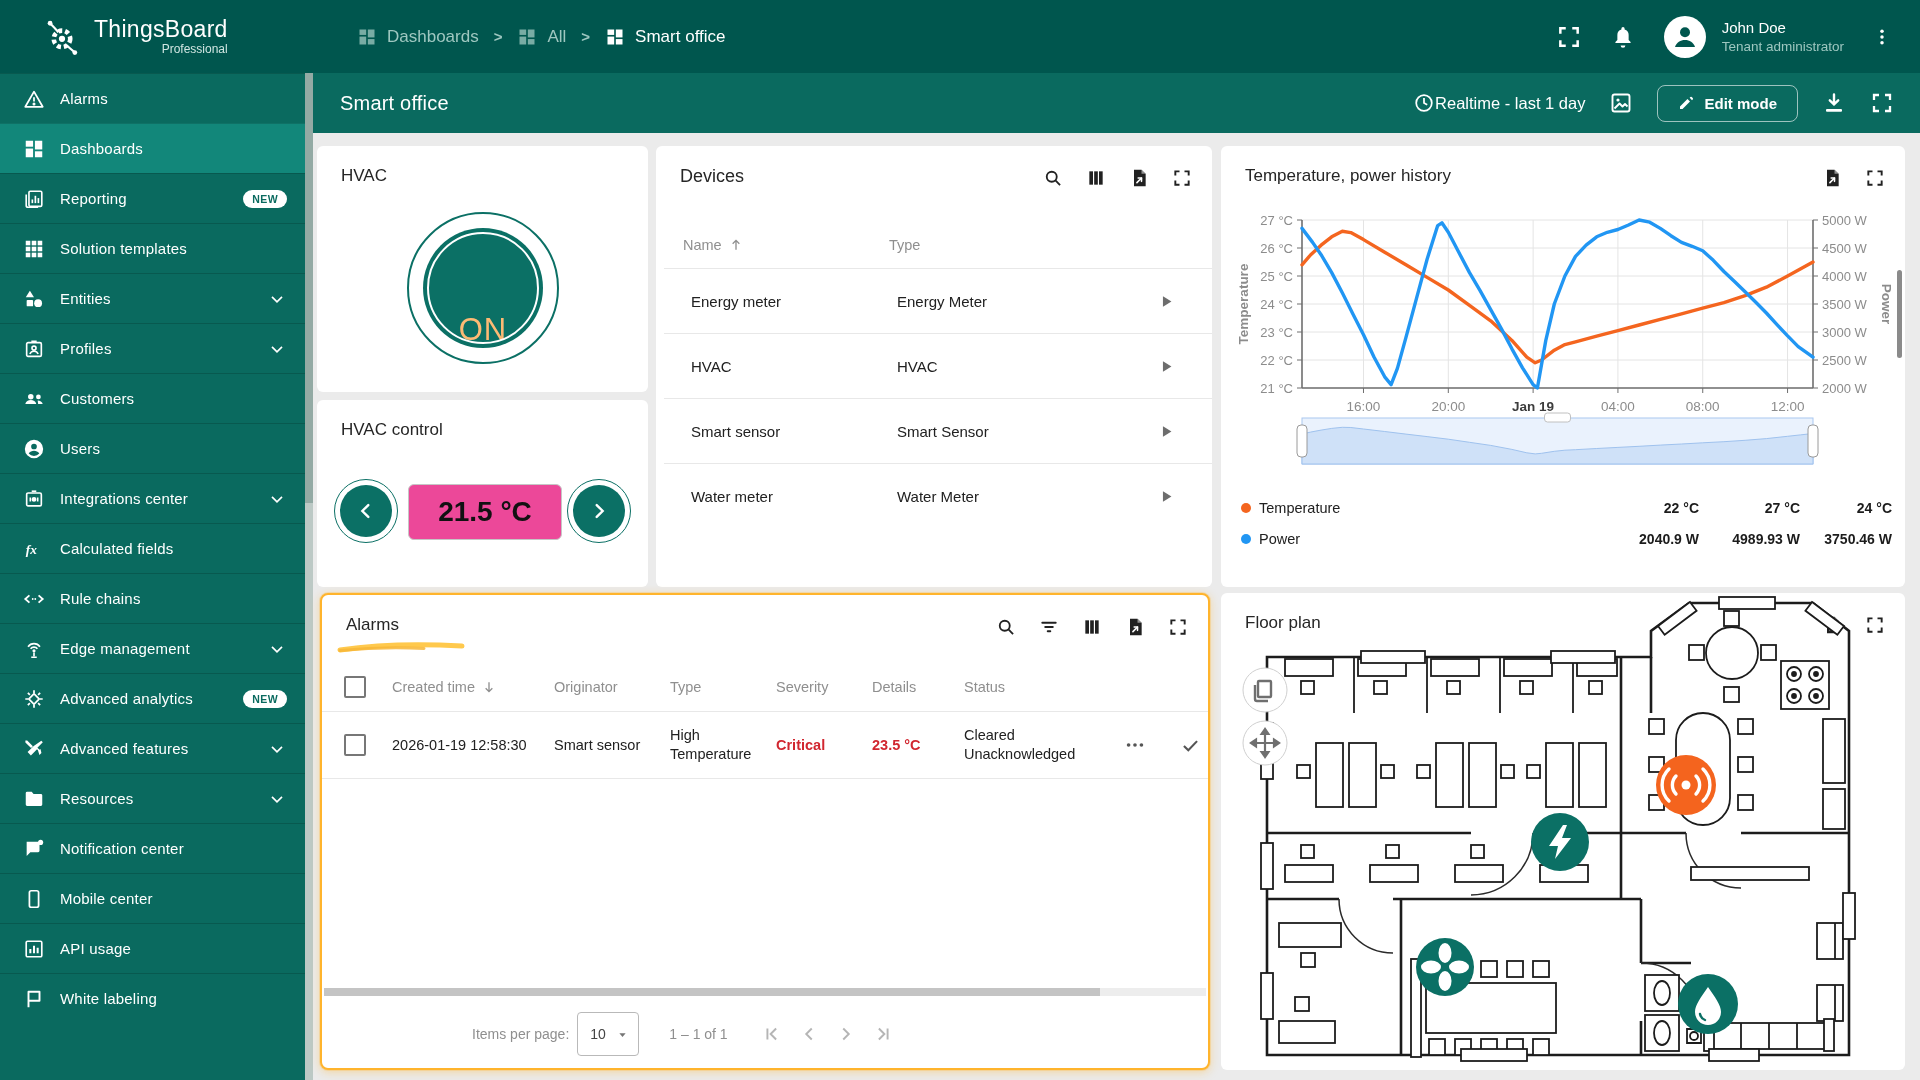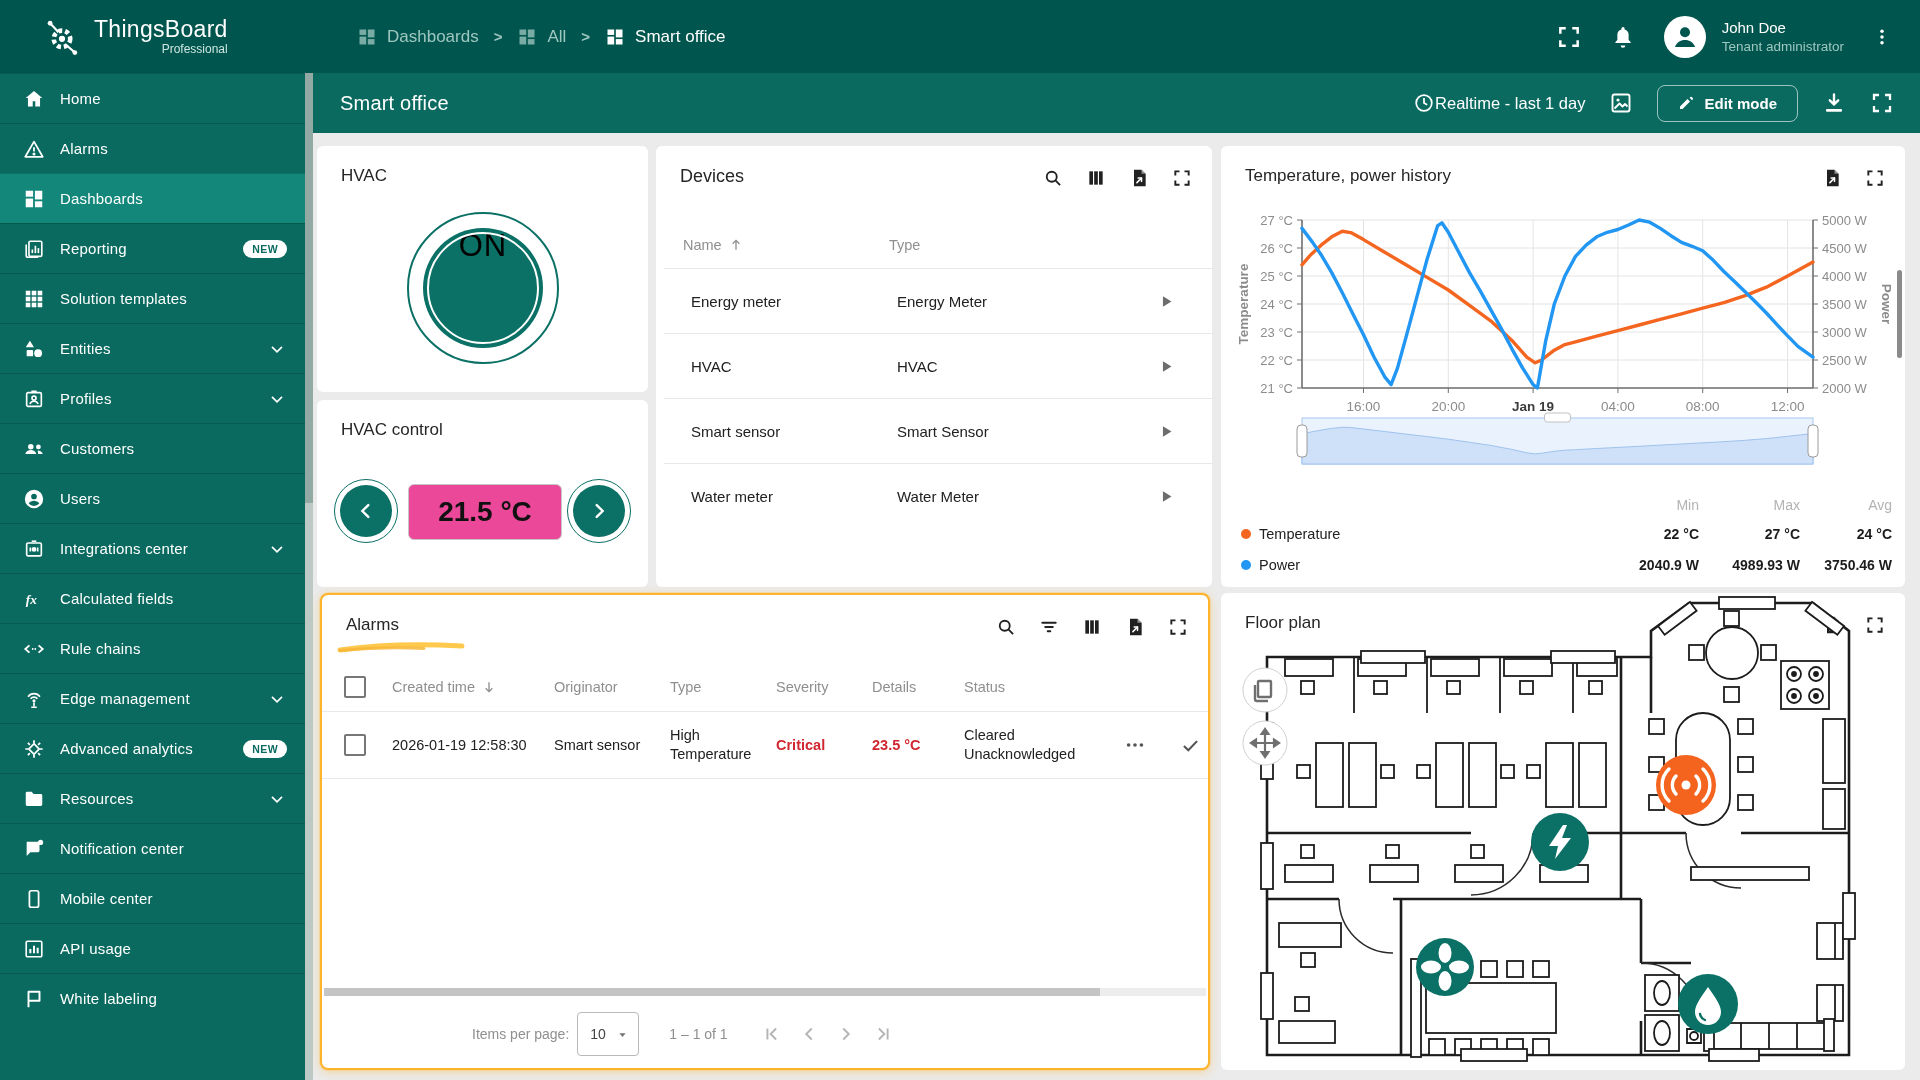--- a/index.html
+++ b/index.html
@@ -60,21 +60,21 @@
   
   .card{position:absolute;background:#fff;border-radius:6px;box-sizing:border-box;}
   .w-title{position:absolute;left:24px;top:20px;font-size:17px;font-weight:500;color:#262626;}
   .w-icons{position:absolute;right:20px;top:22px;display:flex;align-items:center;gap:23px;}
   .w-icon{width:20px;height:20px;color:#212121;cursor:pointer;}
 
   
   .on-outer{position:absolute;left:90px;top:66px;width:148px;height:148px;border:2px solid #0b7065;
             border-radius:50%;display:flex;align-items:center;justify-content:center;cursor:pointer;}
   .on-inner{width:120px;height:120px;border-radius:50%;background:#0b7065;position:relative;
-            display:flex;align-items:flex-start;justify-content:center;color:#000000;font-size:31px;
+            display:flex;align-items:flex-end;justify-content:center;color:#fdba74;font-size:31px;
             font-weight:400;letter-spacing:1px;}
   .on-inner::after{content:"";position:absolute;inset:4px;border:2.5px solid #fff;border-radius:50%;}
 
   
   .ctl-btn{position:absolute;width:52px;height:52px;border-radius:50%;background:#0b7065;color:#fff;
            display:flex;align-items:center;justify-content:center;cursor:pointer;}
   .ctl-btn::after{content:"";position:absolute;inset:-6px;border:1.5px solid #0b7065;border-radius:50%;}
   .ctl-btn .ic{width:22px;height:22px;}
   .ctl-value{position:absolute;left:91px;top:84px;width:152px;height:54px;border:1px solid #c6c6c6;
              border-radius:6px;background:#ec4899;display:flex;align-items:center;justify-content:center;
@@ -264,28 +264,20 @@
           <svg viewBox="0 0 24 24" fill="none" stroke="currentColor" stroke-width="2.3">
             <path d="M4 9V4h5M15 4h5v5M20 15v5h-5M9 20H4v-5"></path>
           </svg>
         </span>
     </div>
   </div>
 
   <aside class="sidebar">
       <div class="side-item">
             <span class="ic s-icon">
-          <svg viewBox="0 0 24 24">
-            <path fill="currentColor" d="M12 3.2 3 11h2.4v9.3h5.2v-5.8h2.8v5.8h5.2V11H21z"></path>
-          </svg>
-        </span>
-            <span class="s-label">Home</span>
-      </div>
-      <div class="side-item">
-            <span class="ic s-icon">
           <svg viewBox="0 0 24 24" fill="none" stroke="currentColor" stroke-width="1.9">
             <path d="M12 4 21.5 20.5H2.5Z" stroke-linejoin="round"></path>
             <line x1="12" y1="10.2" x2="12" y2="14.8"></line>
             <circle cx="12" cy="17.5" r="0.7" fill="currentColor"></circle>
           </svg>
         </span>
             <span class="s-label">Alarms</span>
       </div>
       <div class="side-item selected">
             <span class="ic s-icon">
@@ -430,20 +422,33 @@
       </div>
       <div class="side-item">
             <span class="ic s-icon">
           <svg viewBox="0 0 24 24" fill="none" stroke="currentColor" stroke-width="1.9">
             <rect x="8" y="8" width="8" height="8" transform="rotate(45 12 12)"></rect>
             <path d="M12 2.5v3M12 18.5v3M2.5 12h3M18.5 12h3M5.3 5.3l2.2 2.2M16.5 16.5l2.2 2.2M18.7 5.3l-2.2 2.2M7.5 16.5l-2.2 2.2"></path>
           </svg>
         </span>
             <span class="s-label">Advanced analytics</span>
         <span class="new-badge">NEW</span>
+      </div>
+      <div class="side-item">
+            <span class="ic s-icon">
+          <svg viewBox="0 0 24 24" fill="currentColor">
+            <path d="m4.6 2.8 6.2 6.2-2 2L2.6 4.8V2.8ZM20 3l1.6 1.6-5.9 5.9 2.4 2.4 1-1 1 4.4-2.2 2.2-1.6-5.2-1-1L8.6 19 5 15.4l6.7-6.7Z"></path>
+          </svg>
+        </span>
+            <span class="s-label">Advanced features</span>
+        <span class="ic chev">
+          <svg viewBox="0 0 24 24" fill="none" stroke="currentColor" stroke-width="2">
+            <path d="m6 9.5 6 6 6-6"></path>
+          </svg>
+        </span>
       </div>
       <div class="side-item">
             <span class="ic s-icon">
           <svg viewBox="0 0 24 24" fill="currentColor">
             <path d="M3 5.5A1.5 1.5 0 0 1 4.5 4h5l2 2.5h8A1.5 1.5 0 0 1 21 8v10a1.5 1.5 0 0 1-1.5 1.5h-15A1.5 1.5 0 0 1 3 18Z"></path>
           </svg>
         </span>
             <span class="s-label">Resources</span>
         <span class="ic chev">
           <svg viewBox="0 0 24 24" fill="none" stroke="currentColor" stroke-width="2">
@@ -685,26 +690,20 @@
           <path d="M81.0,62.8L89.5,53.0L100.1,43.2L110.7,34.8L121.3,29.2L129.8,30.6L142.5,37.6L163.7,50.2L184.9,62.8L206.1,75.4L227.3,88.0L248.5,103.4L269.7,118.8L290.9,138.4L305.8,155.2L314.2,160.8L320.6,158.0L333.3,148.2L343.9,142.6L354.5,139.8L375.7,134.2L396.9,128.6L418.1,123.0L439.3,117.4L460.5,111.8L481.7,106.2L502.9,100.6L524.1,93.6L545.4,85.2L566.6,74.0L579.3,67.0L592.0,60.0" fill="none" stroke="#f4651f" stroke-width="3.4" stroke-linejoin="round" stroke-linecap="round"></path>
           <path d="M81.0,26.4L91.6,40.4L100.1,52.7L110.7,70.6L121.3,90.8L131.9,112.1L142.5,132.8L153.1,155.2L163.7,174.8L170.1,182.6L176.4,166.4L184.9,135.6L195.5,96.4L206.1,57.2L216.7,23.6L220.9,20.8L227.3,30.3L237.9,50.5L248.5,70.6L259.1,88.6L269.7,107.6L280.3,126.6L290.9,146.8L301.5,165.8L312.1,182.6L316.4,186.0L324.8,138.4L333.3,102.0L343.9,74.0L354.5,54.4L365.1,43.2L375.7,34.8L386.3,30.3L396.9,27.5L407.5,23.0L418.1,18.0L428.7,20.2L439.3,26.4L449.9,33.7L460.5,40.4L471.1,44.3L481.7,48.8L492.3,58.3L502.9,69.5L513.5,79.6L524.1,89.7L534.8,100.3L545.4,111.0L556.0,122.7L566.6,133.9L577.2,144.6L592.0,155.2" fill="none" stroke="#2196f3" stroke-width="3.4" stroke-linejoin="round" stroke-linecap="round"></path>
           <rect x="81" y="216" width="511" height="46" fill="#eaf2fd" stroke="#aac8f0"></rect>
           <path d="M81,262L81.0,232.1L89.5,230.1L100.1,228.1L110.7,226.4L121.3,225.3L129.8,225.5L142.5,227.0L163.7,229.5L184.9,232.1L206.1,234.6L227.3,237.2L248.5,240.3L269.7,243.4L290.9,247.4L305.8,250.8L314.2,251.9L320.6,251.3L333.3,249.3L343.9,248.2L354.5,247.7L375.7,246.5L396.9,245.4L418.1,244.3L439.3,243.1L460.5,242.0L481.7,240.8L502.9,239.7L524.1,238.3L545.4,236.6L566.6,234.3L579.3,232.9L592.0,231.5L592,262Z" fill="#cfe1f8" stroke="#9fc2ee" stroke-width="1"></path>
           <rect x="323.5" y="211" width="26" height="9" rx="3" fill="#fff" stroke="#c0c0c0"></rect>
           <rect x="76" y="223" width="10" height="32" rx="4" fill="#fff" stroke="#9a9a9a"></rect>
           <rect x="587" y="223" width="10" height="32" rx="4" fill="#fff" stroke="#9a9a9a"></rect>
         </svg></div>
     <div class="chart-scroll"></div>
     <div class="legend">
-      <div class="legend-head">
-        <span></span>
-        <span>Min</span>
-        <span>Max</span>
-        <span>Avg</span>
-      </div>
       <div id="legend-rows">
           <div class="legend-row">
             <span class="series-name">
               <span class="dot" style="background:#f4651f"></span>
               <span>Temperature</span>
             </span>
             <span class="val">22 °C</span>
             <span class="val">27 °C</span>
             <span class="val">24 °C</span>
           </div>

